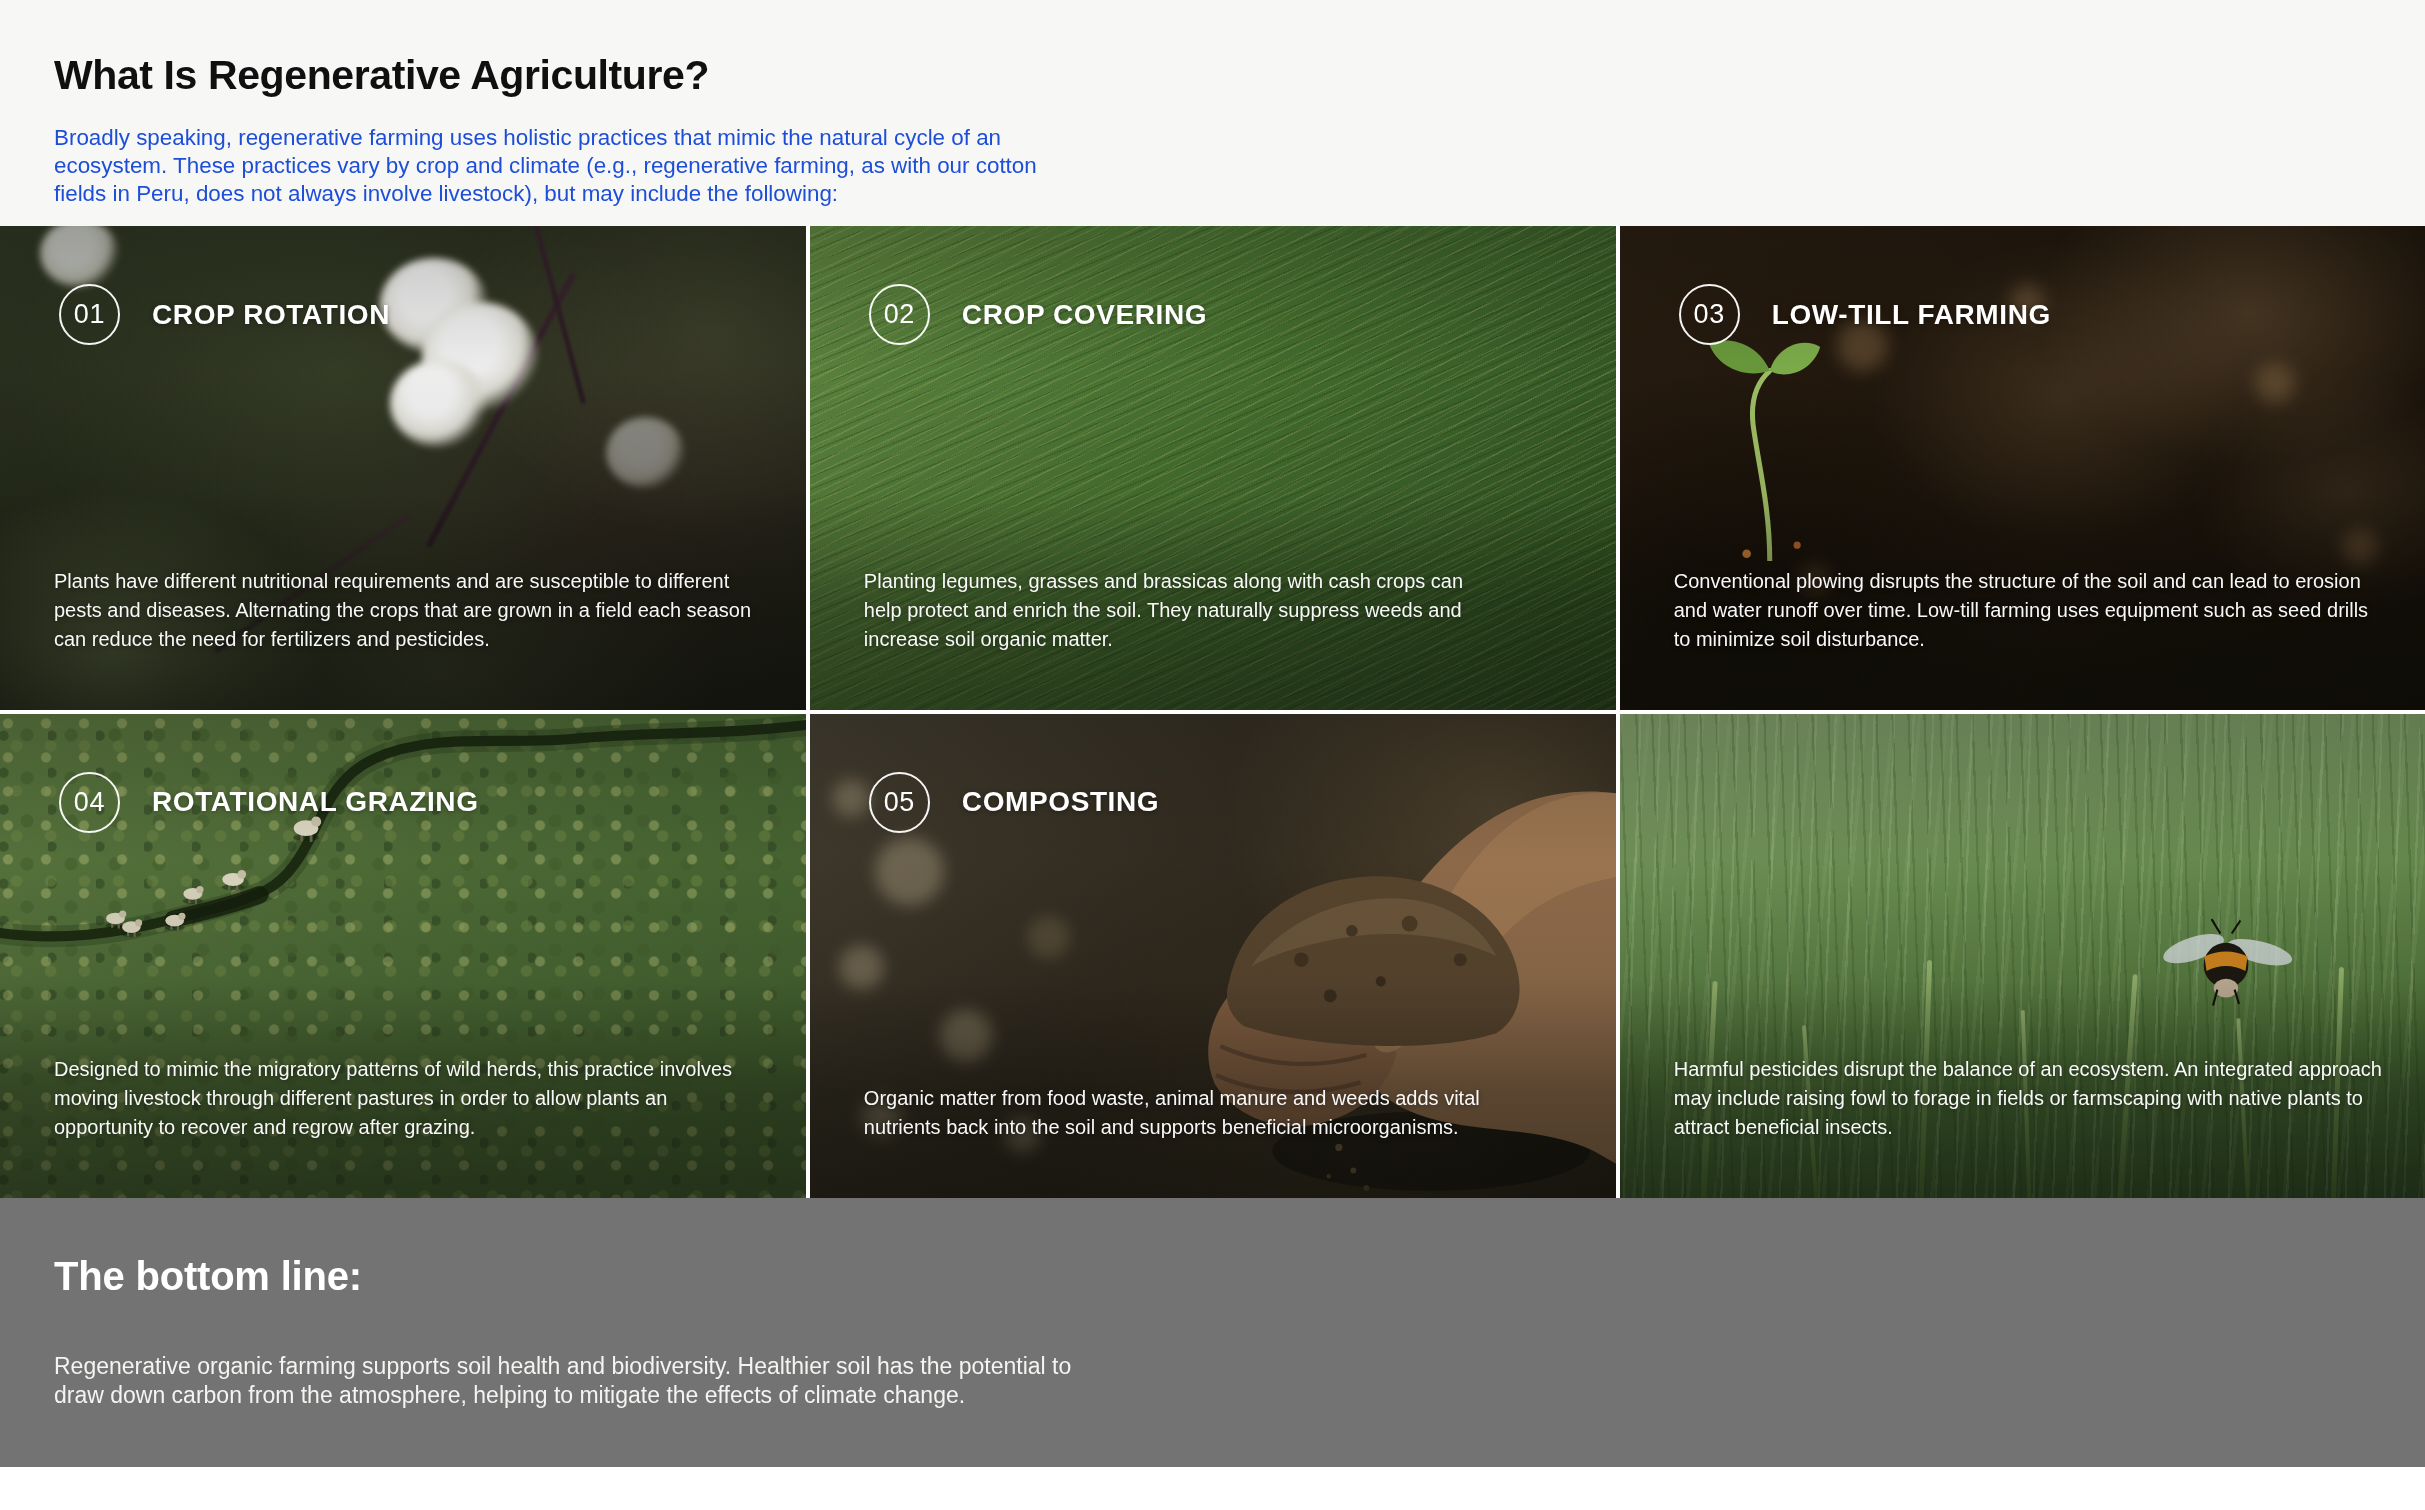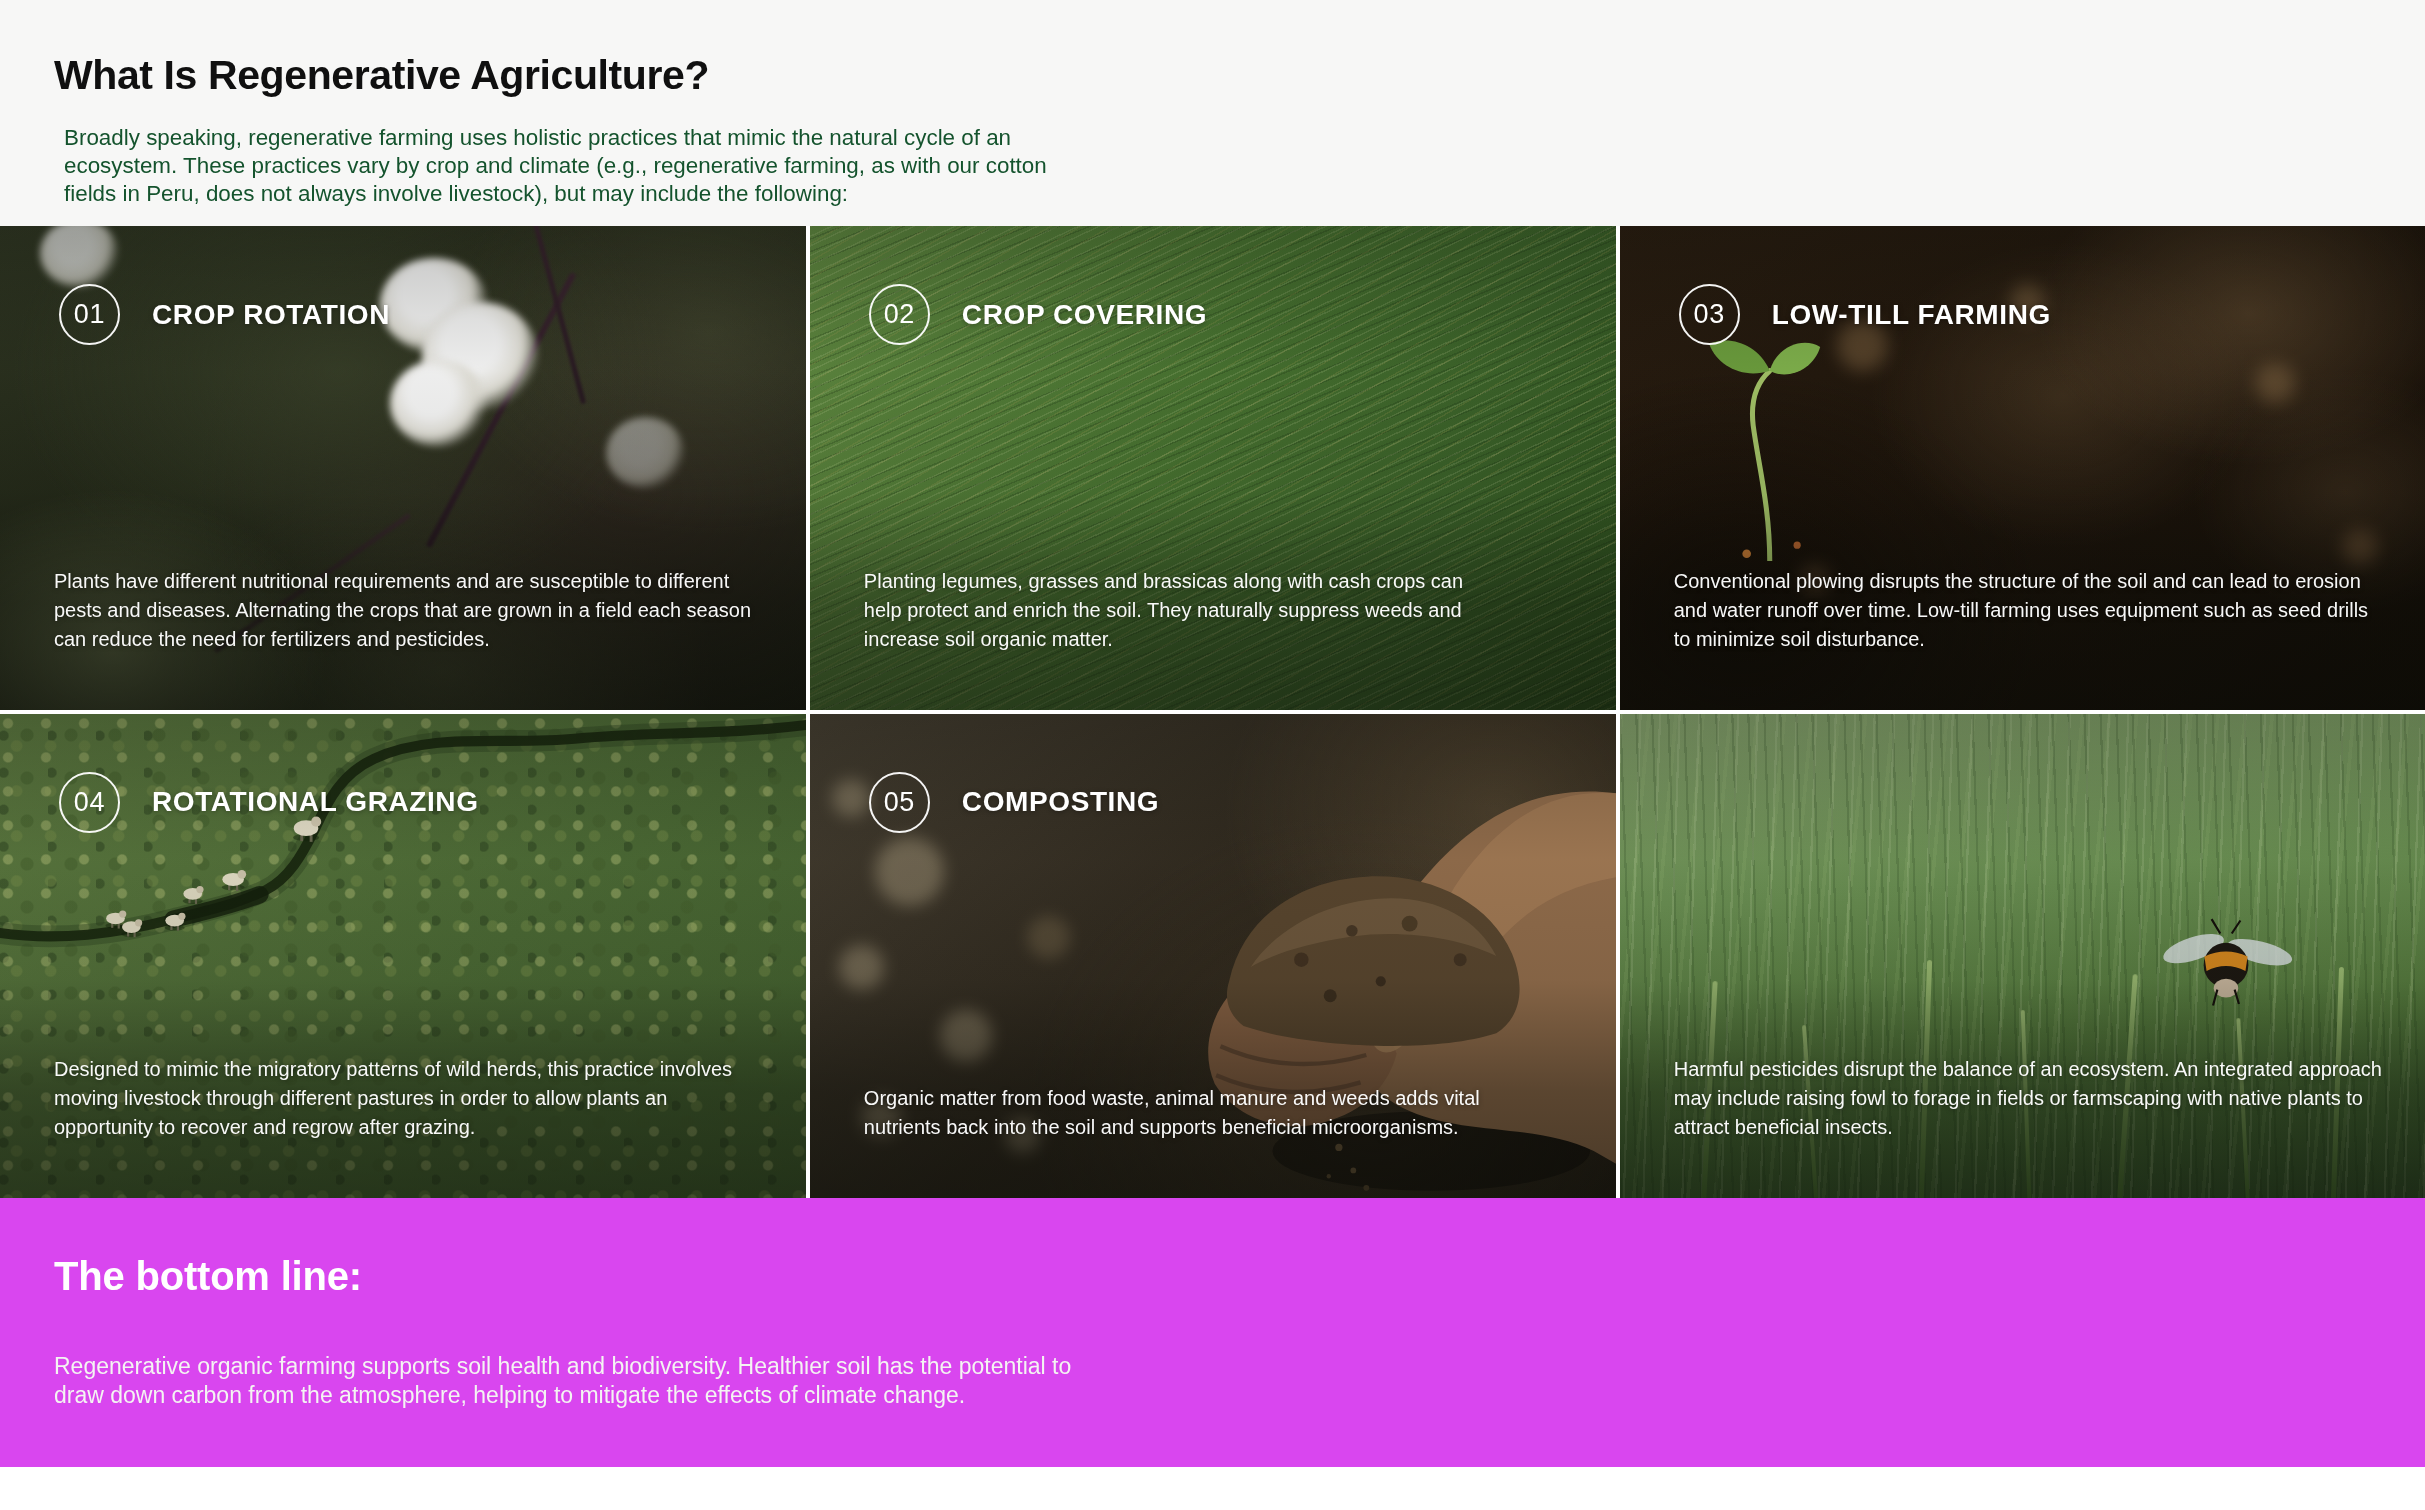--- a/index.html
+++ b/index.html
@@ -2,21 +2,21 @@
 <html style="font-size:11.6px"><head>
 <meta charset="utf-8">
 <style>
   * { margin:0; padding:0; box-sizing:border-box; }
   html,body { width:2426px; height:1510px; background:#ffffff; }
   body { font-family:"Liberation Sans","DejaVu Sans",sans-serif; overflow:hidden; }
 
   
   .intro { height:226px; background:#f7f7f6; padding:52px 0 0 54px; }
   .intro h1 { font-size:41px; font-weight:700; letter-spacing:-0.4px; color:#101010; }
-  .intro p { margin-top:24.5px; font-size:22.4px; line-height:28px; color:#14532d; max-width:1011px;margin-left:10px; }
+  .intro p { margin-top:24.5px; font-size:22.4px; line-height:28px; color:#1d4ed8; max-width:1011px; }
 
   
   .grid { display:grid; grid-template-columns:repeat(3,1fr); grid-template-rows:484px 484px; gap:3.6px; background:#ffffff; }
   .card { position:relative; overflow:hidden; background:#1d4ed8; }
   .photo { position:absolute; inset:0; }
   .scrim { position:absolute; inset:0;
     background:linear-gradient(180deg, rgba(8,10,6,.24) 0%, rgba(8,10,6,.07) 30%, rgba(8,10,6,.12) 55%, rgba(8,10,6,.42) 78%, rgba(8,10,6,.54) 100%); }
 
   .card-head { position:absolute; top:58px; left:59px; display:flex; align-items:center; gap:32px; }
   .badge { width:61px; height:61px; border:2.2px solid rgba(255,255,255,.95); border-radius:50%;
@@ -77,21 +77,21 @@
   .c6 .photo { background:
     repeating-linear-gradient(92deg, rgba(226,240,196,.15) 0 2.2px, transparent 2.2px 19.5px),
     repeating-linear-gradient(88deg, rgba(28,56,20,.18) 0 2.2px, transparent 2.2px 16px),
     repeating-linear-gradient(95deg, rgba(180,210,140,.12) 0 3.6px, transparent 3.6px 27px),
     linear-gradient(175deg,#8aa771 0%,#6d9355 35%,#54793c 65%,#416330 85%,#35532a 100%); }
   .blade { position:absolute; bottom:0; background:linear-gradient(to top,#49702f,#9dbd74); border-radius:2.9px 2.9px 0 0; filter:blur(0.7px); }
 
   .svg-abs { position:absolute; }
 
   
-  .bottom { height:269px; background:#d946ef; padding:56px 0 0 54px; }
+  .bottom { height:269px; background:#737373; padding:56px 0 0 54px; }
   .bottom h2 { color:#ffffff; font-size:40px; font-weight:700; letter-spacing:-0.2px; }
   .bottom p { margin-top:53px; color:#f4f4f2; font-size:23px; line-height:29px; max-width:1061px; }
 </style>
 </head>
 <body>
 
 <div class="page">
 
   <header class="intro">
     <h1>What Is Regenerative Agriculture?</h1>

